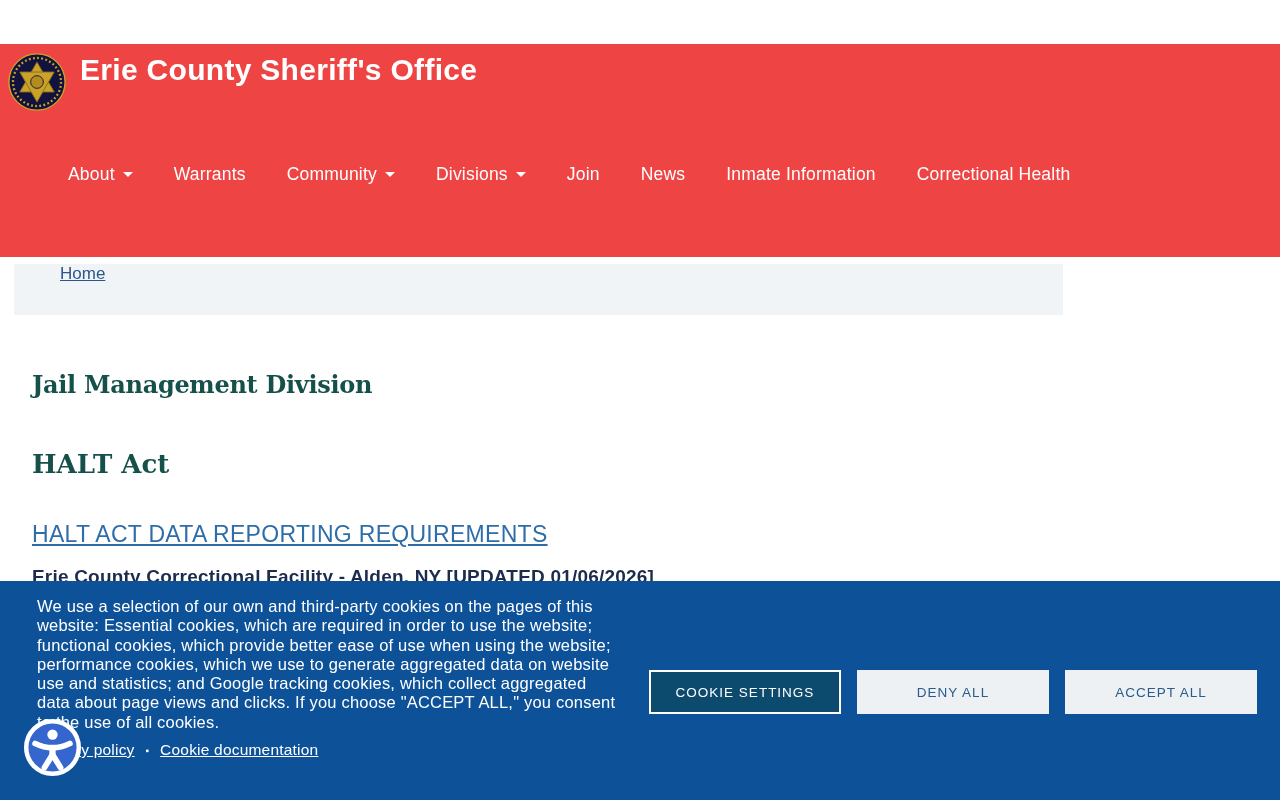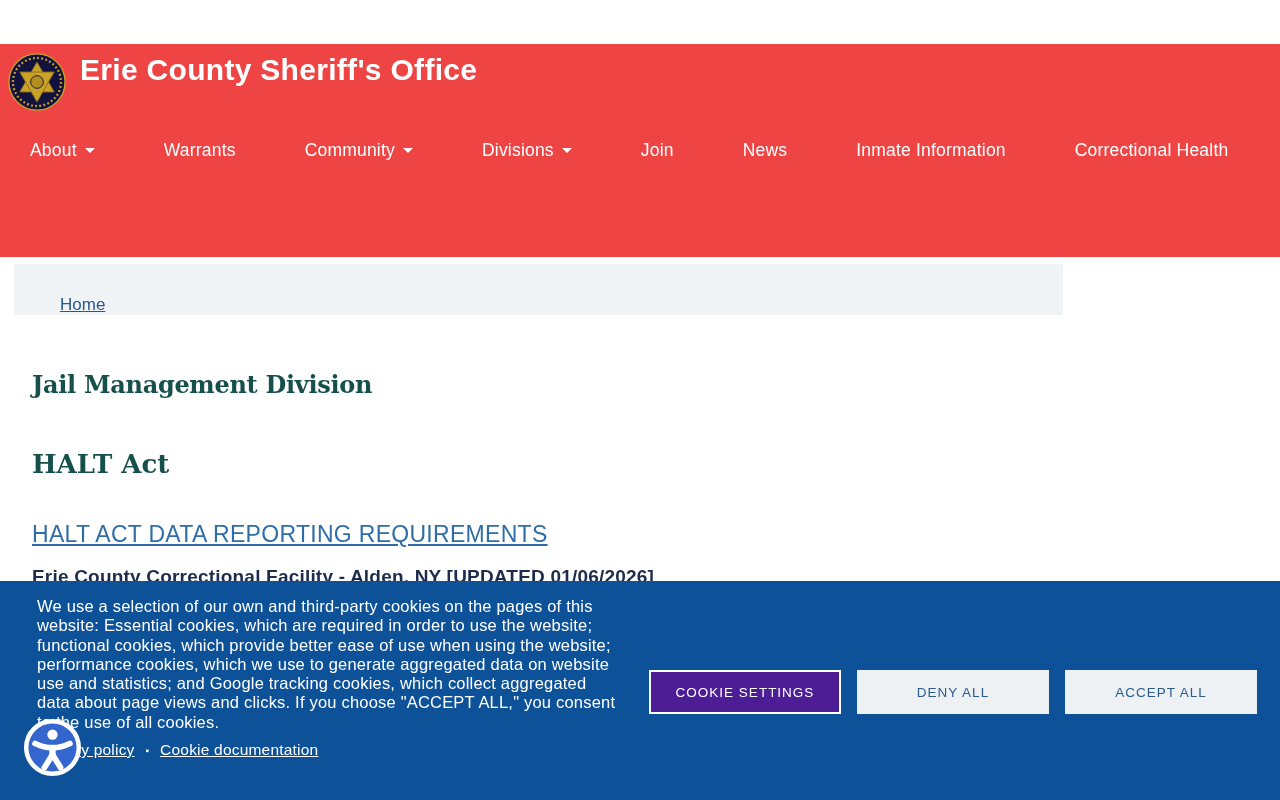--- a/index.html
+++ b/index.html
@@ -52,23 +52,23 @@
     color: #ffffff;
     font-size: 30px;
     font-weight: 600;
     letter-spacing: 0.3px;
     white-space: nowrap;
   }
   .nav-row {
     position: absolute;
     left: 0;
     display: flex;
-    align-items: flex-start;
-    column-gap: 69px;
-    padding-left: 30px;
+    align-items: flex-end;
+    column-gap: 41px;
+    padding-left: 68px;
     height: 45px;
     list-style: none;
   }
   .nav-row-1 { top: 96px; }
   .nav-row-2 { top: 163px; }
   .nav-link {
     color: #ffffff;
     font-size: 17.5px;
     letter-spacing: 0.2px;
     text-decoration: none;
@@ -86,21 +86,21 @@
     border-top: 5px solid #ffffff;
   }
 
   
   .breadcrumb-bar {
     position: absolute;
     left: 14px; top: 264px;
     width: 1049px; height: 51px;
     background: #f1f4f7;
     display: flex;
-    align-items: flex-end;
+    align-items: flex-start;
   }
   .breadcrumb-home {
     margin-left: 46px;
     color: #29588c;
     font-size: 17px;
     text-decoration: underline;
   }
 
   
   .page-title {
@@ -163,21 +163,21 @@
     column-gap: 16px;
   }
   .cookie-btn {
     width: 192px; height: 44px;
     font-family: "Liberation Sans", sans-serif;
     font-size: 13.5px;
     letter-spacing: 1px;
     cursor: pointer;
   }
   .cookie-btn.outline {
-    background: #4c1d95;
+    background: #0c4a6e;
     border: 2px solid #ffffff;
     color: #ffffff;
   }
   .cookie-btn.light {
     background: #eef1f4;
     border: 1px solid #eef1f4;
     color: #2a5b8c;
   }
   .cookie-links {
     position: absolute;

